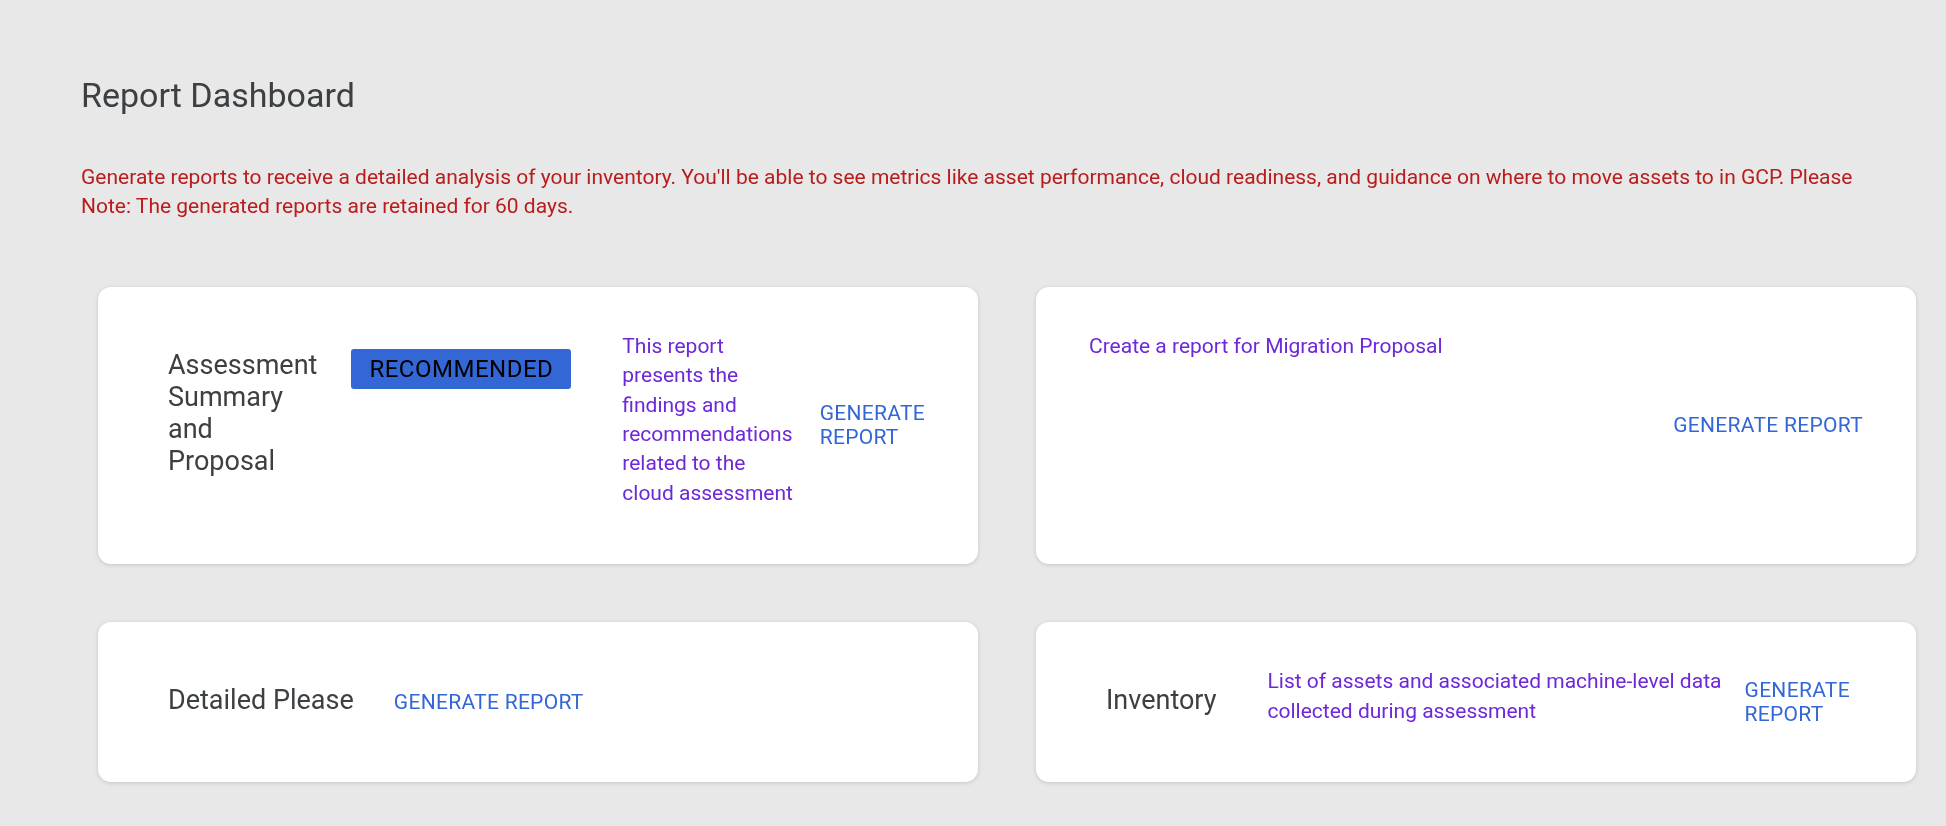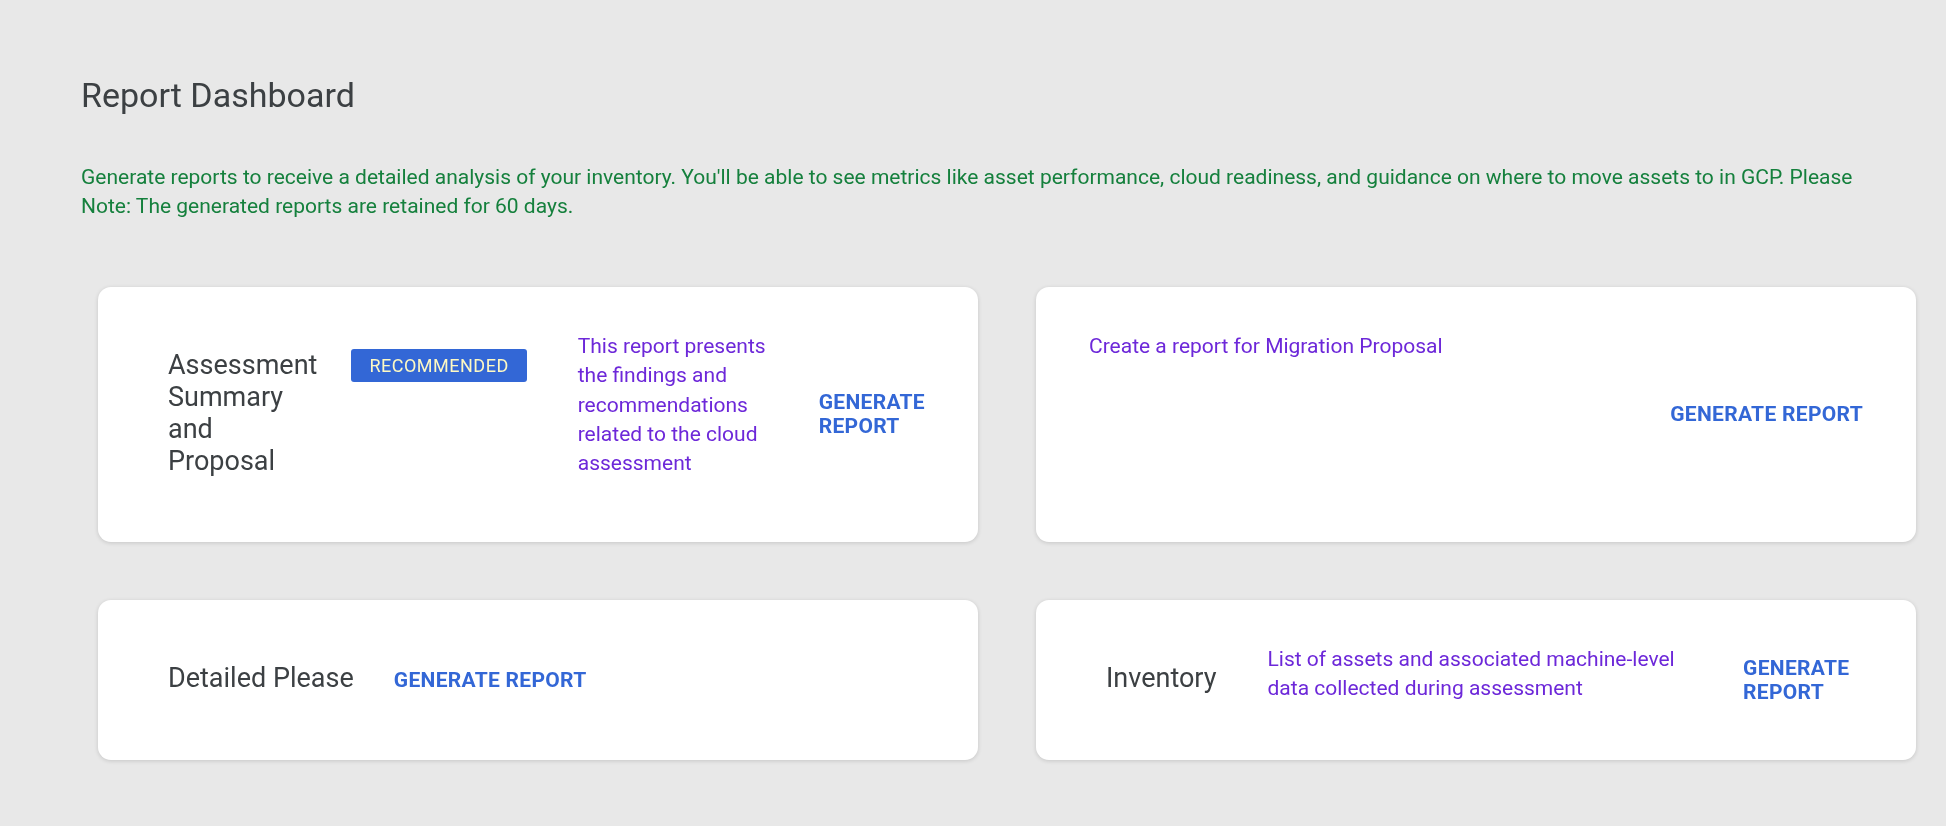--- a/index.html
+++ b/index.html
@@ -17,21 +17,21 @@
     }
     .page-title {
       font-size: 34px;
       font-weight: 400;
       color: #3c4043;
       margin-bottom: 48px;
     }
     .page-description {
       font-size: 21px;
       font-weight: 400;
-      color: #15803d;
+      color: #b91c1c;
       line-height: 1.4;
       margin-bottom: 48px;
       max-width: 1800px;
     }
     .cards-grid {
       display: grid;
       grid-template-columns: 1fr 1fr;
       gap: 24px;
     }
     .card {
@@ -49,41 +49,41 @@
       justify-content: space-between;
       margin-bottom: 20px;
     }
     .card-title {
       font-size: 27px;
       font-weight: 400;
       color: #3c4043;
     }
     .badge {
       background-color: #3367d6;
-      color: #fef9c3;
-      font-size: 18px;
+      color: #000000;
+      font-size: 24px;
       font-weight: 400;
       letter-spacing: 0.5px;
       padding: 6px 18px;
       border-radius: 3px;
     }
     .card-description {
       font-size: 21px;
       font-weight: 400;
       color: #6d28d9;
       line-height: 1.4;
       margin-bottom: 28px;
       flex-grow: 1;
     }
     .generate-button {
       background: none;
       border: none;
       color: #3367d6;
       font-size: 21px;
-      font-weight: 700;
+      font-weight: 400;
       letter-spacing: 0.3px;
       cursor: pointer;
       text-align: left;
       padding: 4px 0;
       margin-left: 6px;
       font-family: inherit;
     }
   </style>
 </head>
 <body>

